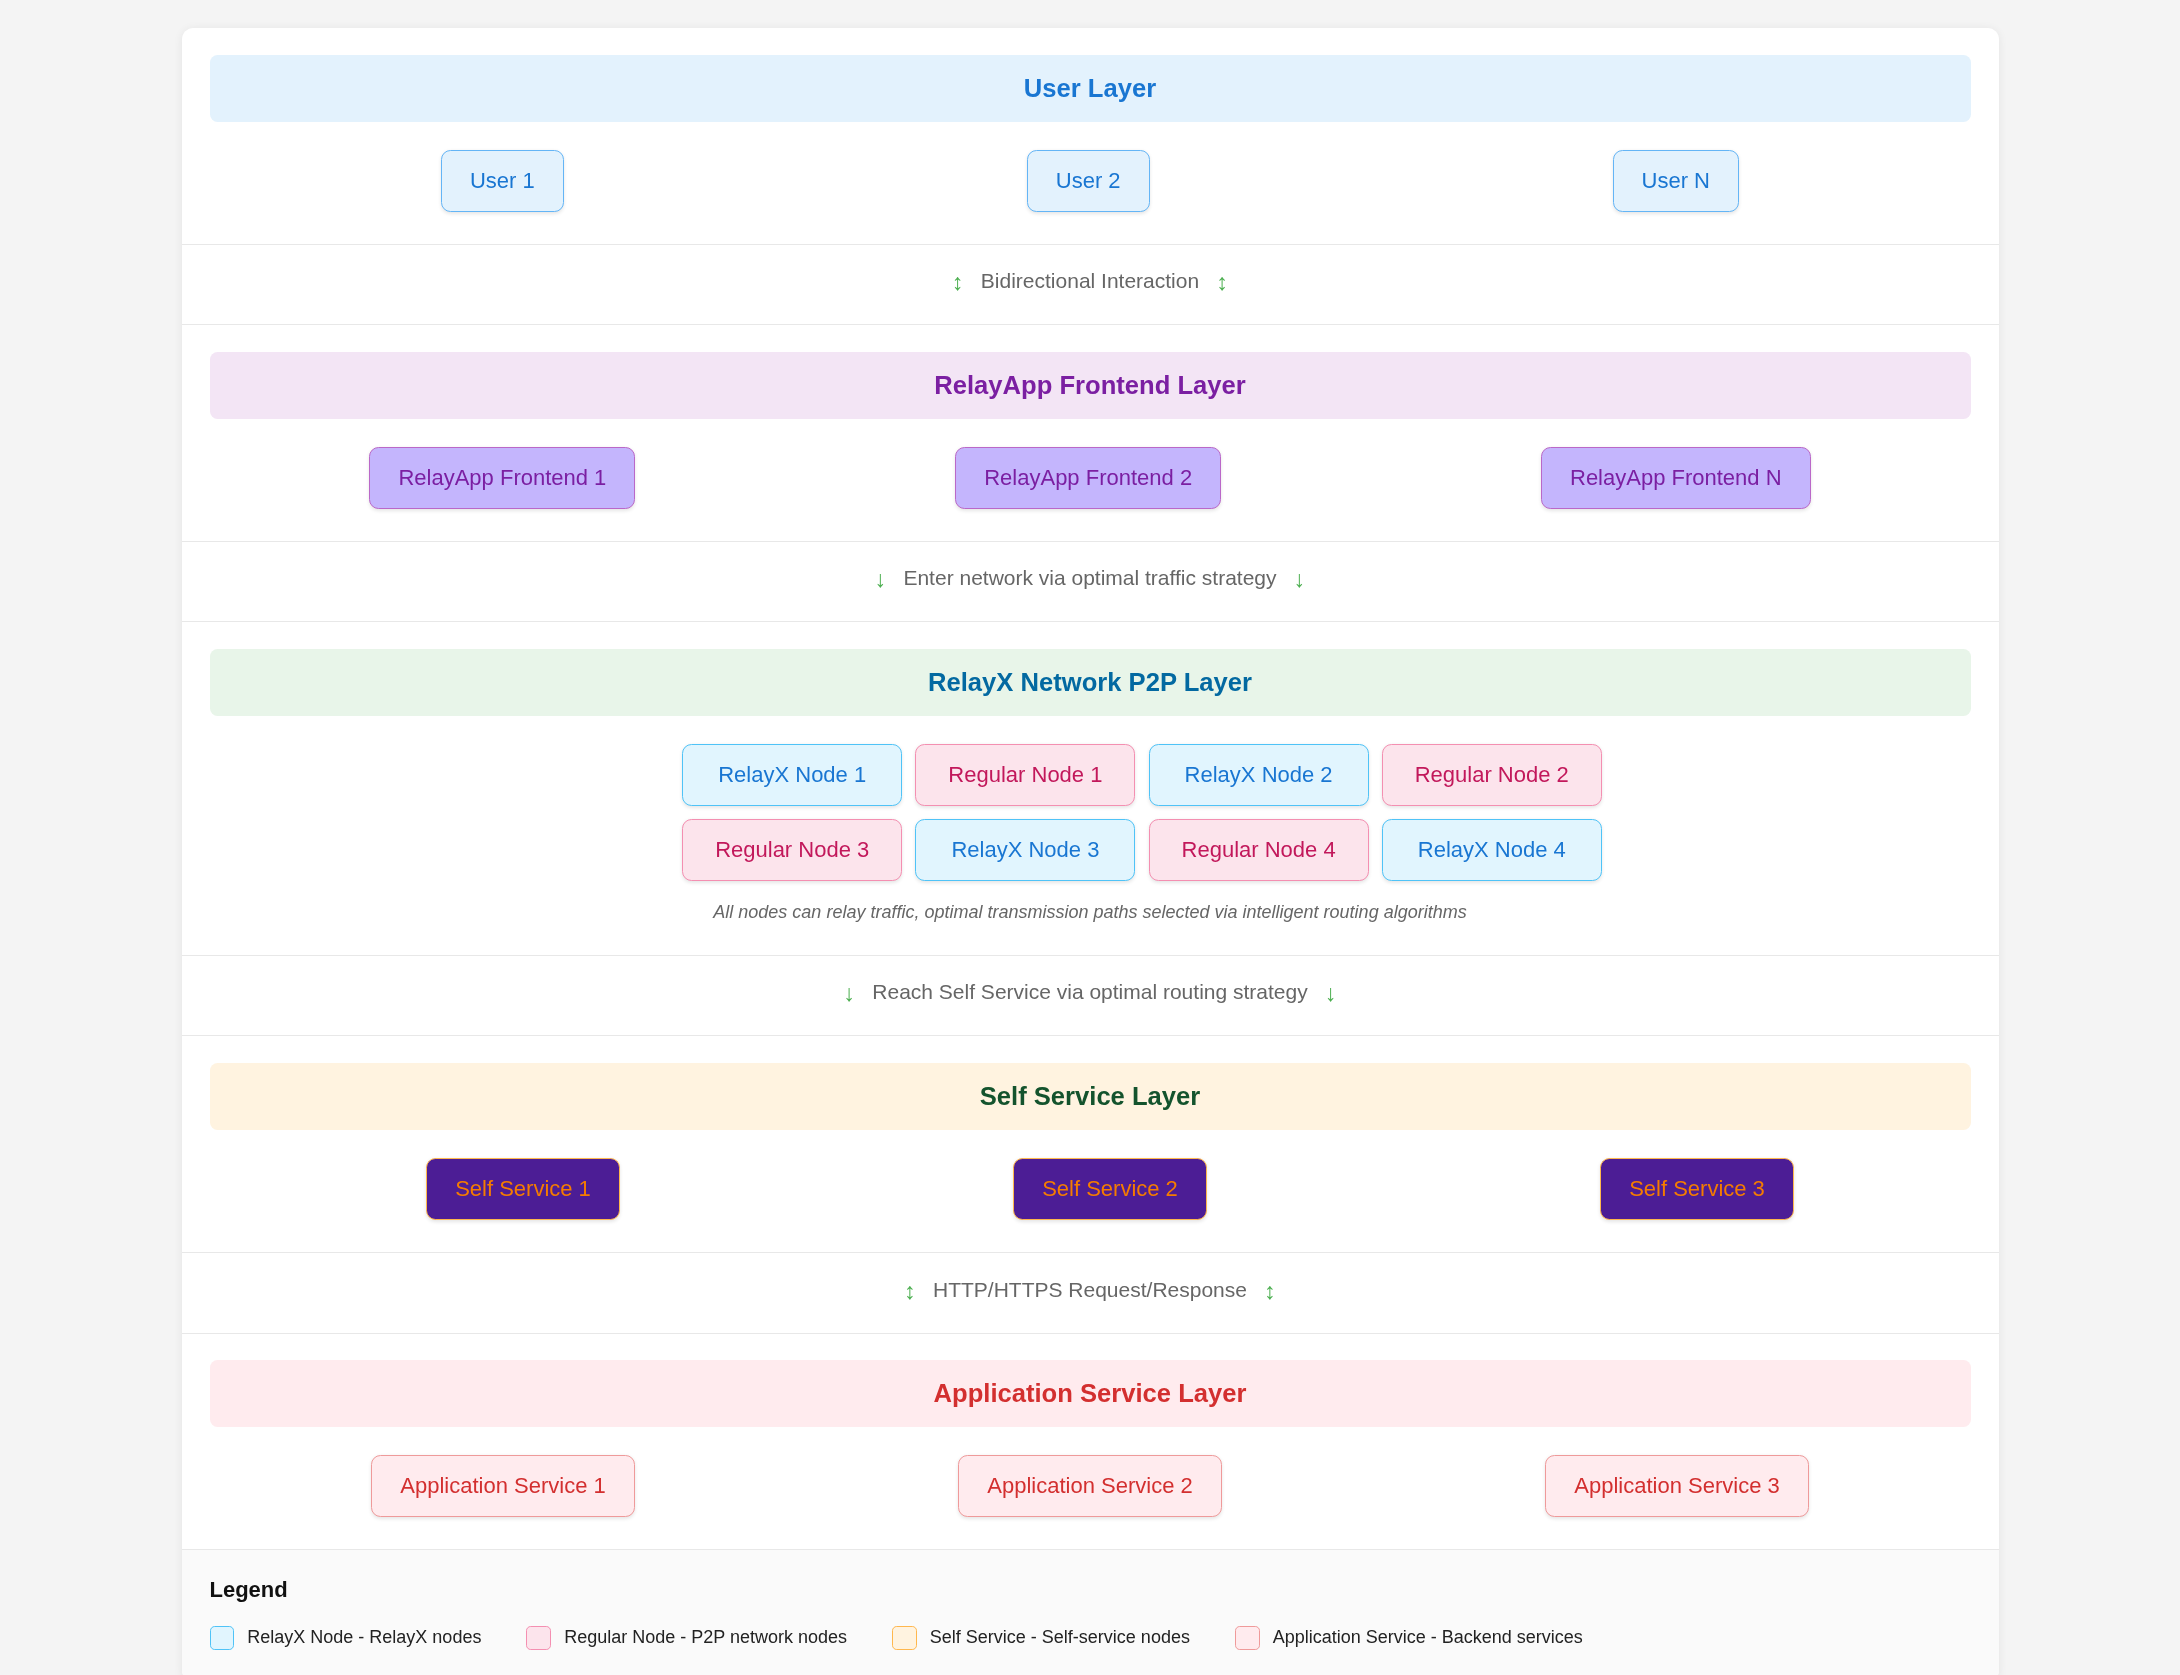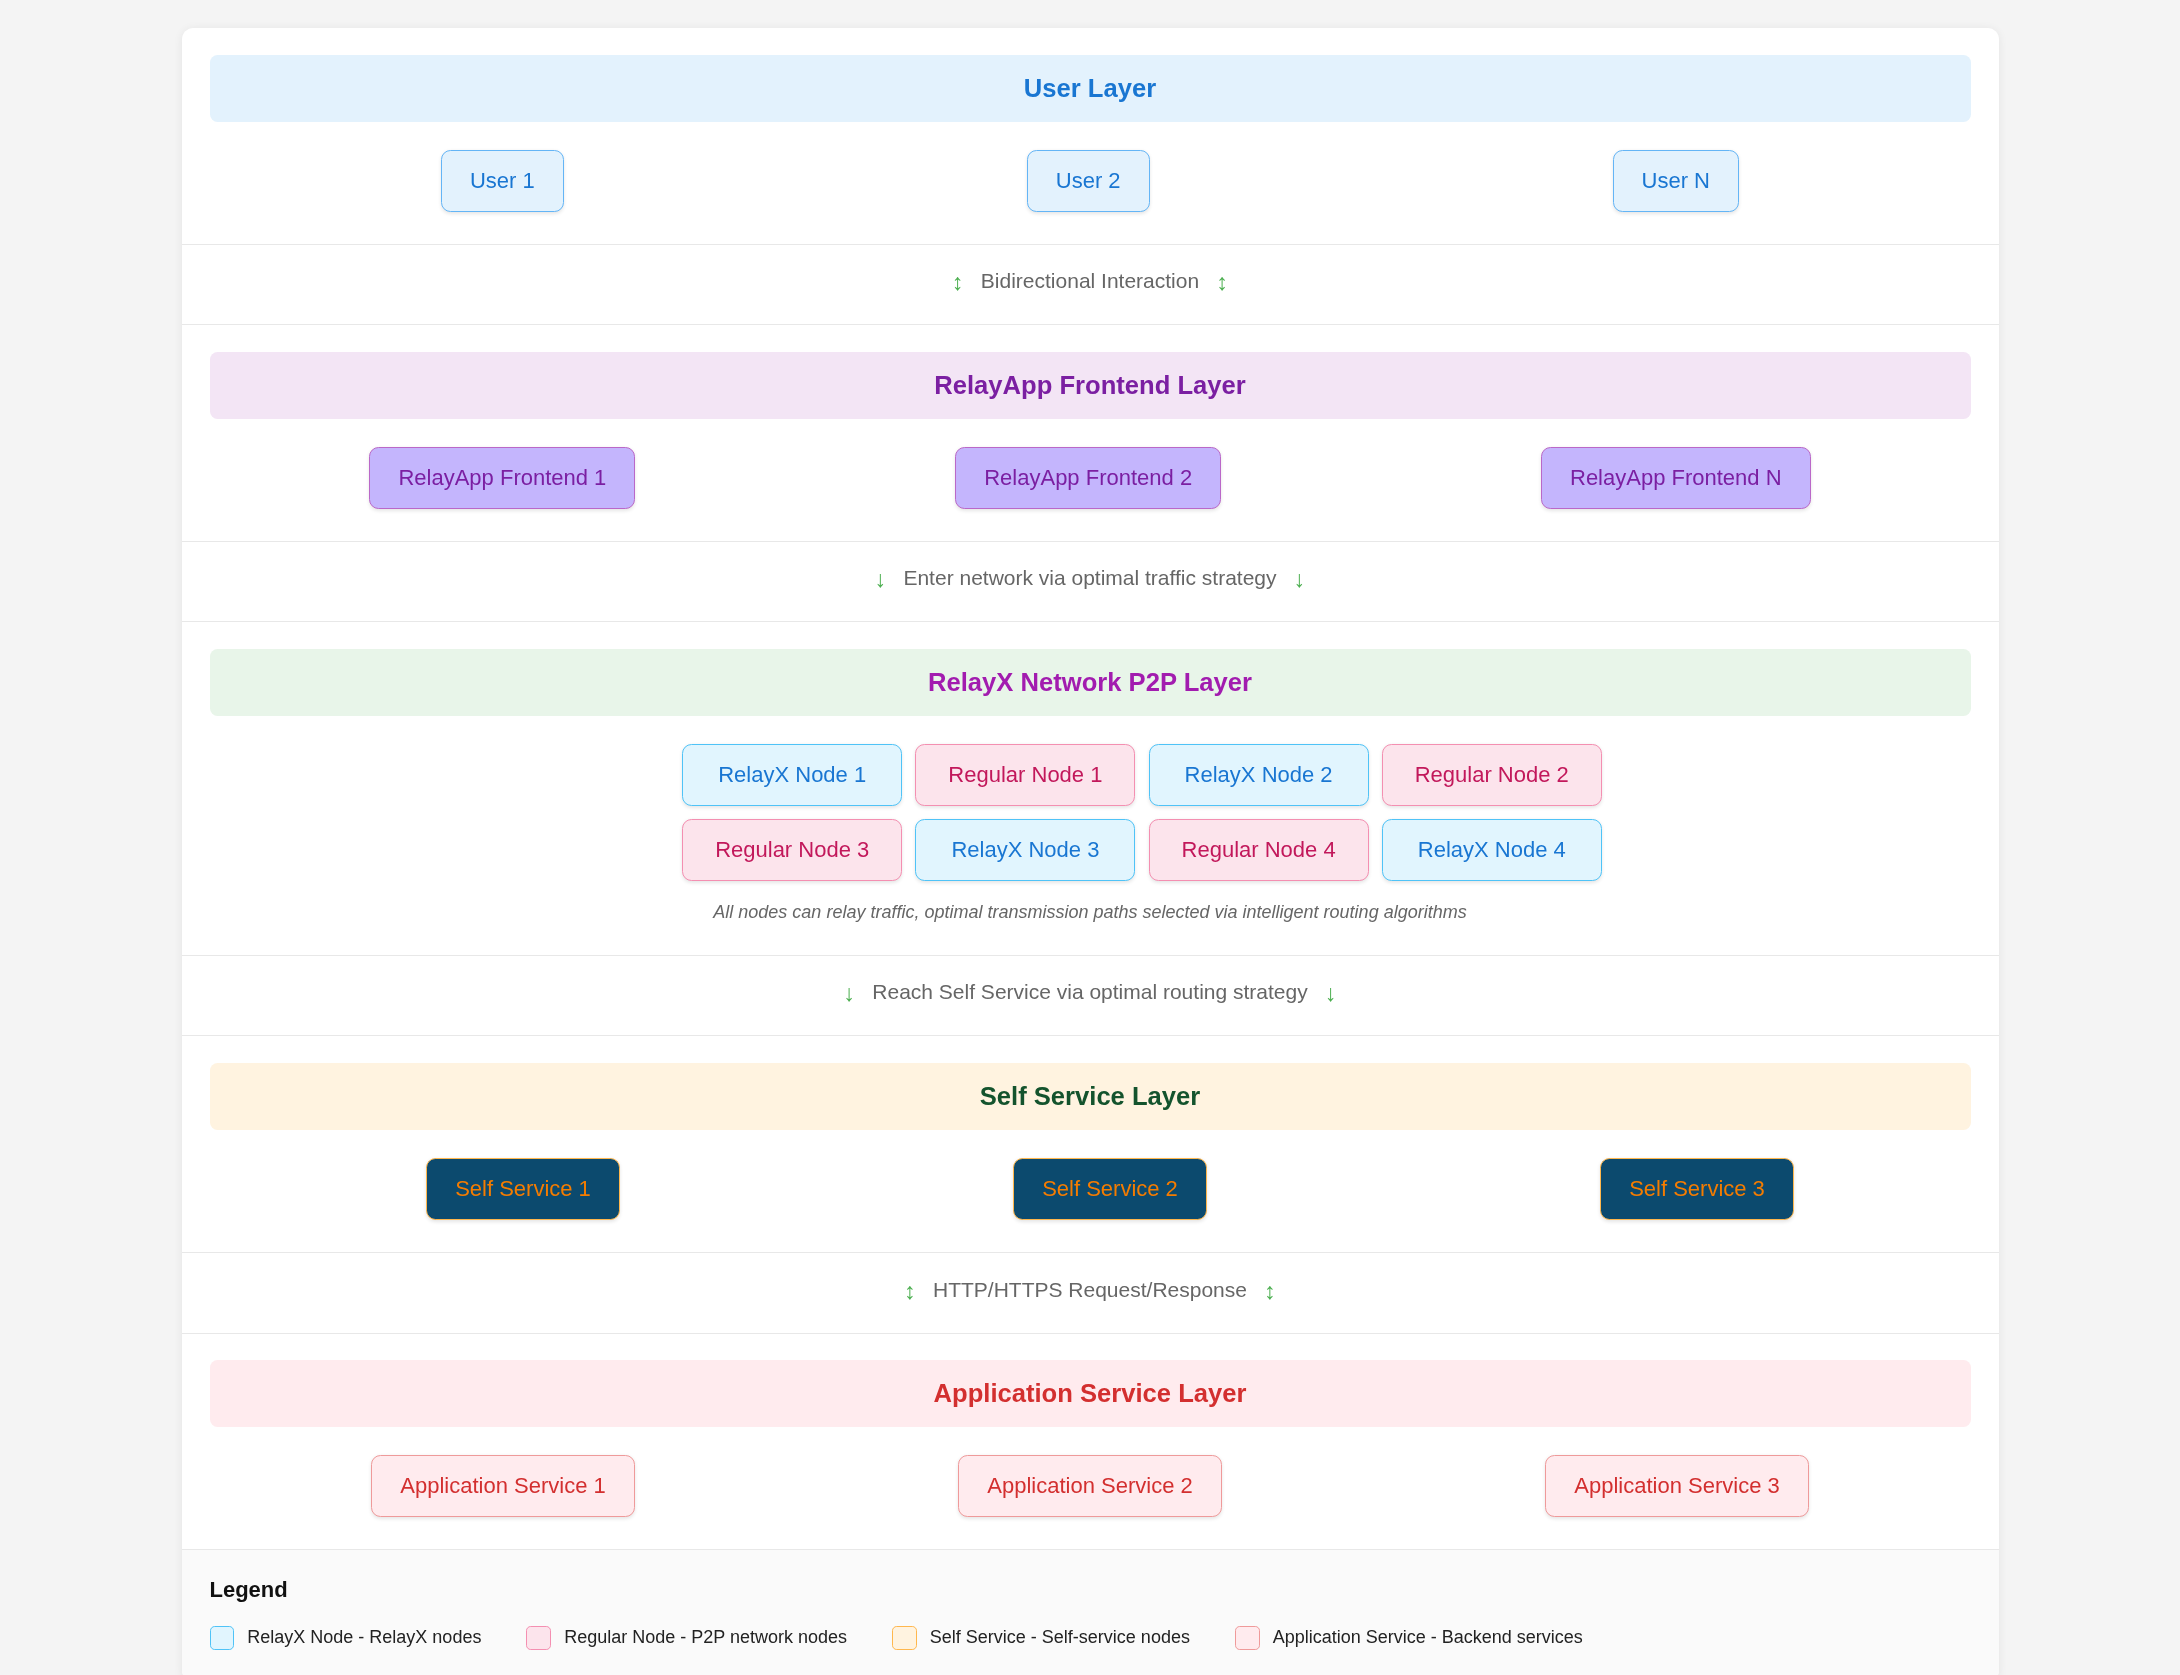--- a/index.html
+++ b/index.html
@@ -71,27 +71,27 @@
     vertical-align: middle;
   }
 
   
   .th-user   { background: #e3f2fd; color: #1976d2; }
   .b-user    { background: #e3f2fd; border-color: #64b5f6; color: #1976d2; }
 
   .th-front  { background: #f3e5f5; color: #7b1fa2; }
   .b-front   { background: #c4b5fd; border-color: #ba68c8; color: #7b1fa2; }
 
-  .th-p2p    { background: #e8f5e9; color: #a21caf; }
+  .th-p2p    { background: #e8f5e9; color: #0369a1; }
 
   .b-relayx  { background: #e1f5fe; border-color: #4fc3f7; color: #1976d2; }
   .b-regular { background: #fce4ec; border-color: #f48fb1; color: #c2185b; }
 
   .th-self   { background: #fff3e0; color: #14532d; text-align: center; }
-  .b-self    { background: #0c4a6e; border-color: #ffb74d; color: #f57c00; margin-left: 40px; }
+  .b-self    { background: #4c1d95; border-color: #ffb74d; color: #f57c00; margin-left: 40px; }
 
   .th-app    { background: #ffebee; color: #d32f2f; }
   .b-app     { background: #ffebee; border-color: #ef9a9a; color: #d32f2f; }
 
   
   .p2p-grid {
     display: flex;
     flex-direction: column;
     align-items: center;
     gap: 13.2px;

